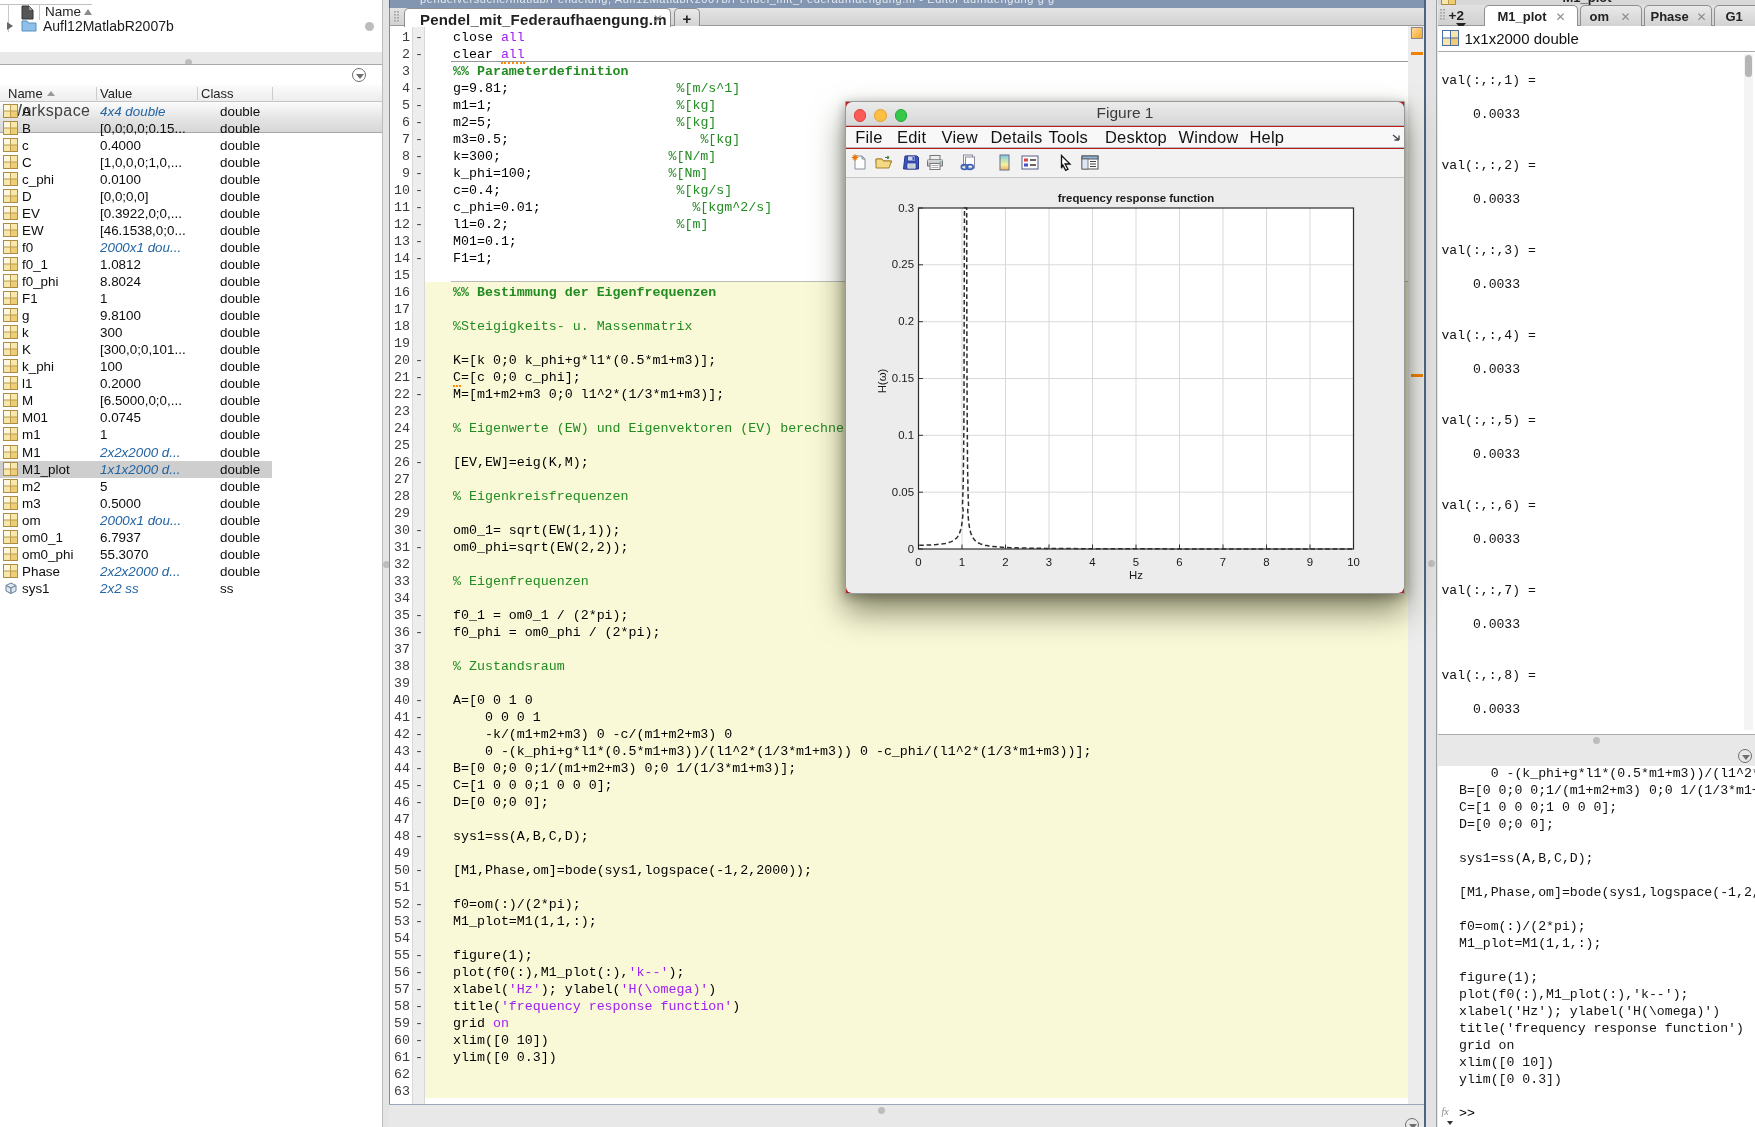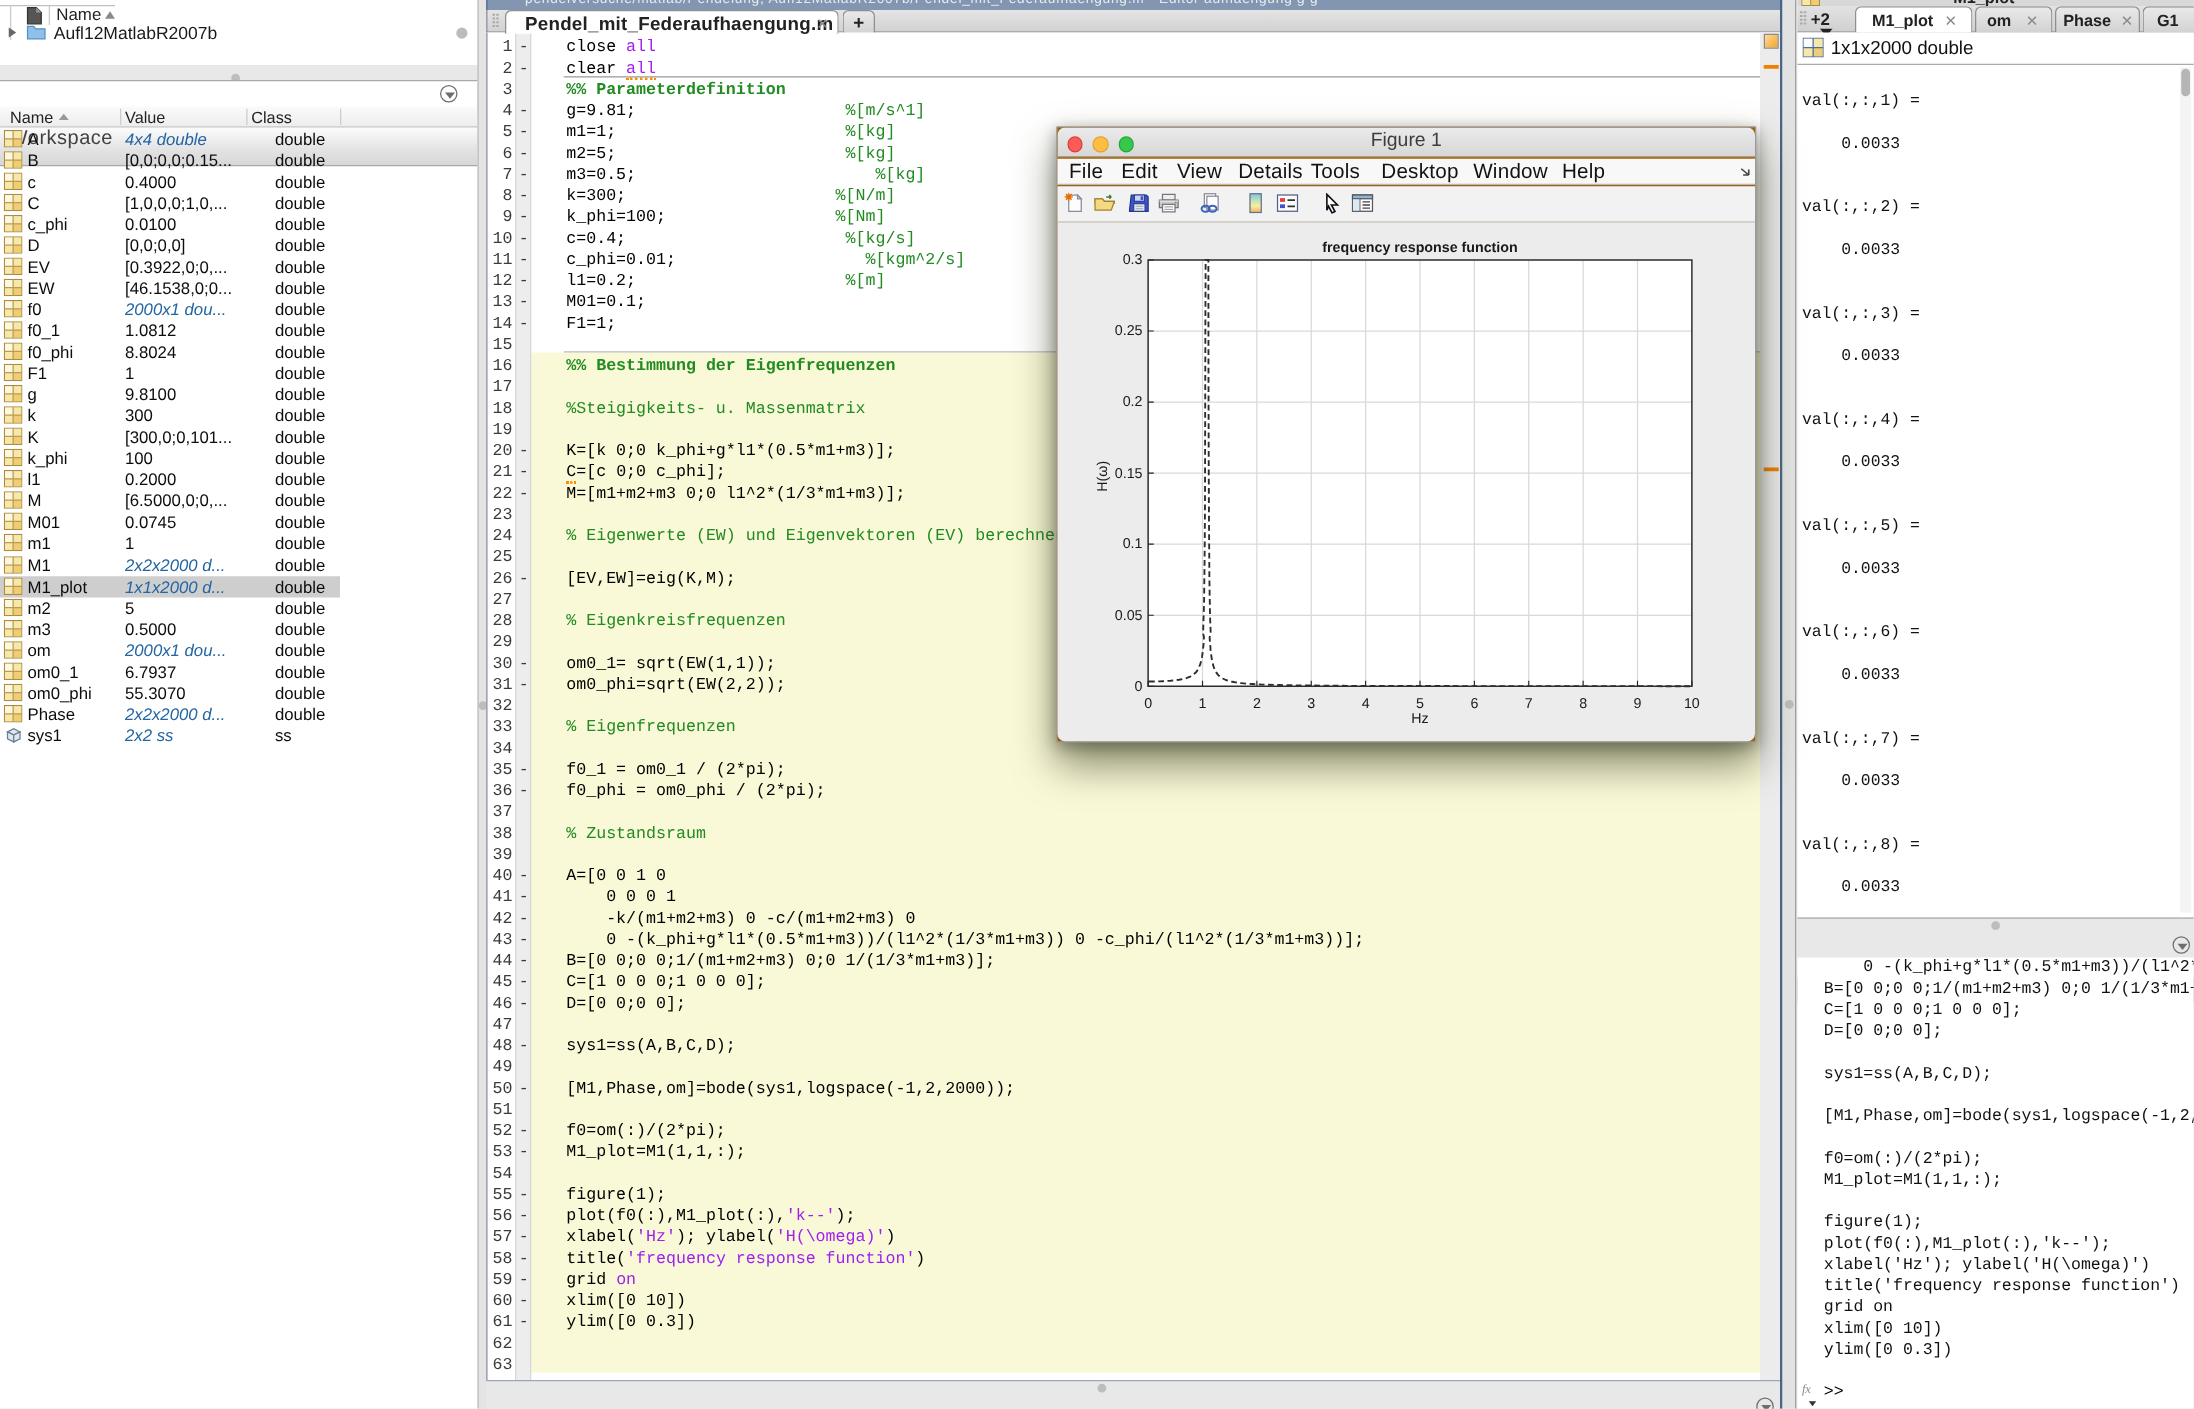--- a/index.html
+++ b/index.html
@@ -850,21 +850,21 @@
 title('frequency response function')
 grid on
 xlim([0 10])
 ylim([0 0.3])</pre>
   <div class="abs" style="left:4px;top:340px;color:#8a8a8a;font-size:10px;font-style:italic;font-family:'Liberation Serif',serif"><i>f</i>x</div>
   <div class="abs" style="left:9px;top:355px;width:0;height:0;border-left:3.5px solid transparent;border-right:3.5px solid transparent;border-top:4.5px solid #333"></div>
   <pre class="abs" style="left:21.5px;top:339px">&gt;&gt;</pre>
 </div>
 
 <div class="abs" style="left:845px;top:101px;width:560px;height:493px;border-radius:1px;
-  box-shadow:0 17px 32px rgba(55,55,28,0.6), 0 3px 12px rgba(0,0,0,0.35);background:#a16207;border:1px solid #9a9a9a">
+  box-shadow:0 17px 32px rgba(55,55,28,0.6), 0 3px 12px rgba(0,0,0,0.35);background:#b91c1c;border:1px solid #9a9a9a">
   <div class="abs" style="left:0;top:0;width:558px;height:23.5px;border-radius:6px 6px 0 0;background:linear-gradient(#ecebec,#d8d7d8);border-bottom:1px solid #b4b4b4">
     <div class="abs" style="left:7.5px;top:7px;width:12.5px;height:12.5px;border-radius:50%;background:#fc5b57;border:0.5px solid #dd3f39"></div>
     <div class="abs" style="left:28px;top:7px;width:12.5px;height:12.5px;border-radius:50%;background:#fdbe41;border:0.5px solid #dea437"></div>
     <div class="abs" style="left:48.5px;top:7px;width:12.5px;height:12.5px;border-radius:50%;background:#35c84b;border:0.5px solid #24a73a"></div>
     <div class="abs" style="left:0;top:2px;width:558px;text-align:center;font-size:15.5px;color:#3c3c3c">Figure 1</div>
   </div>
   <div class="abs" style="left:0;top:24.5px;width:558px;height:21.5px;background:#f8f8f8;border-bottom:1px solid #b9b9b9">
     <span class="mi" style="left:9.2px">File</span>
       <span class="mi" style="left:51px">Edit</span>
       <span class="mi" style="left:95.5px">View</span>

